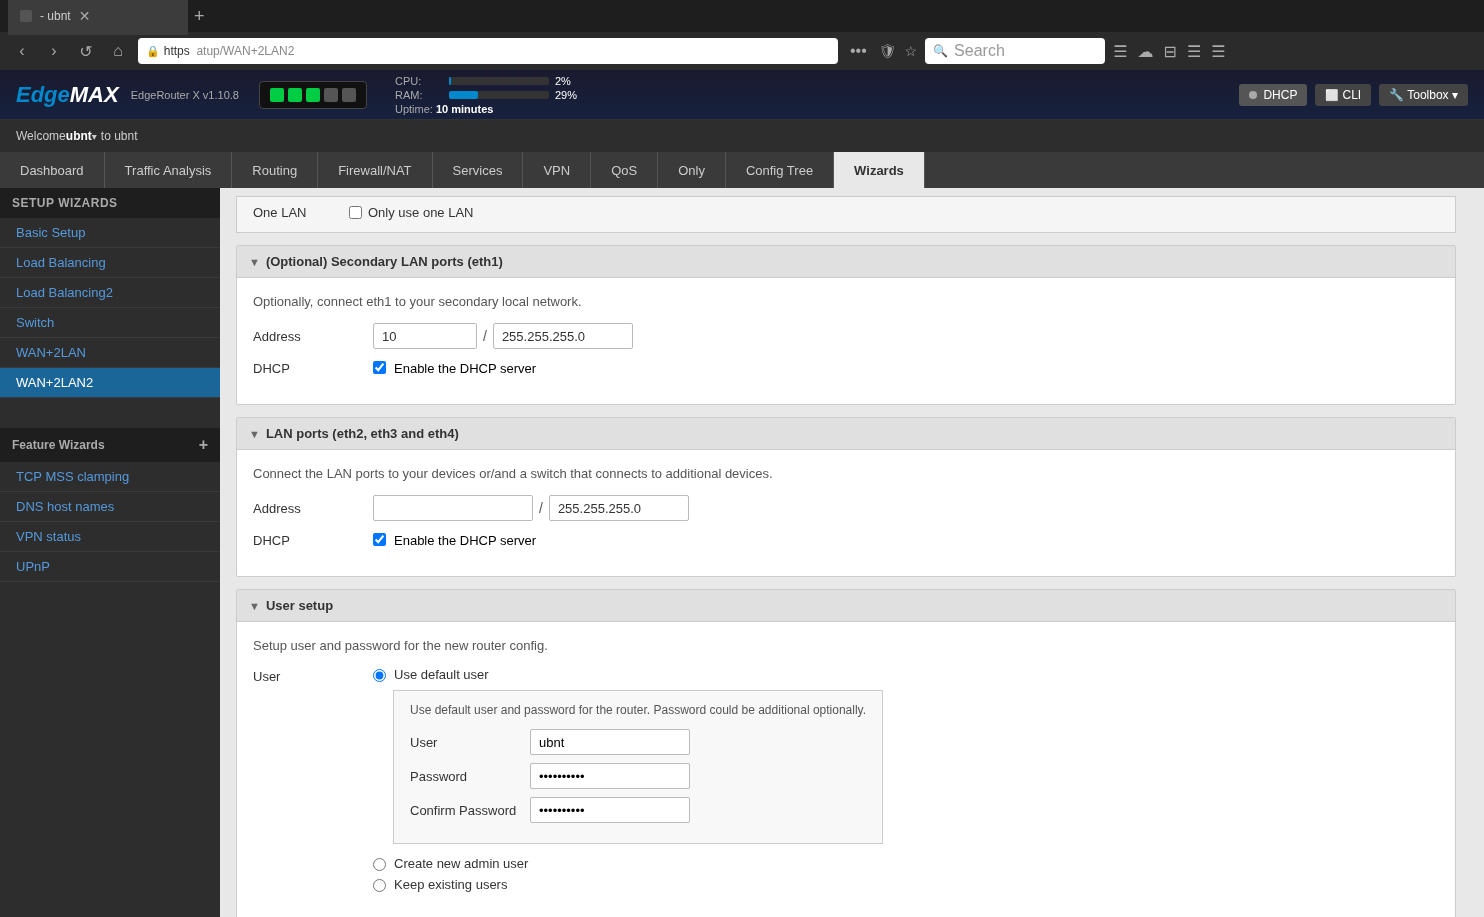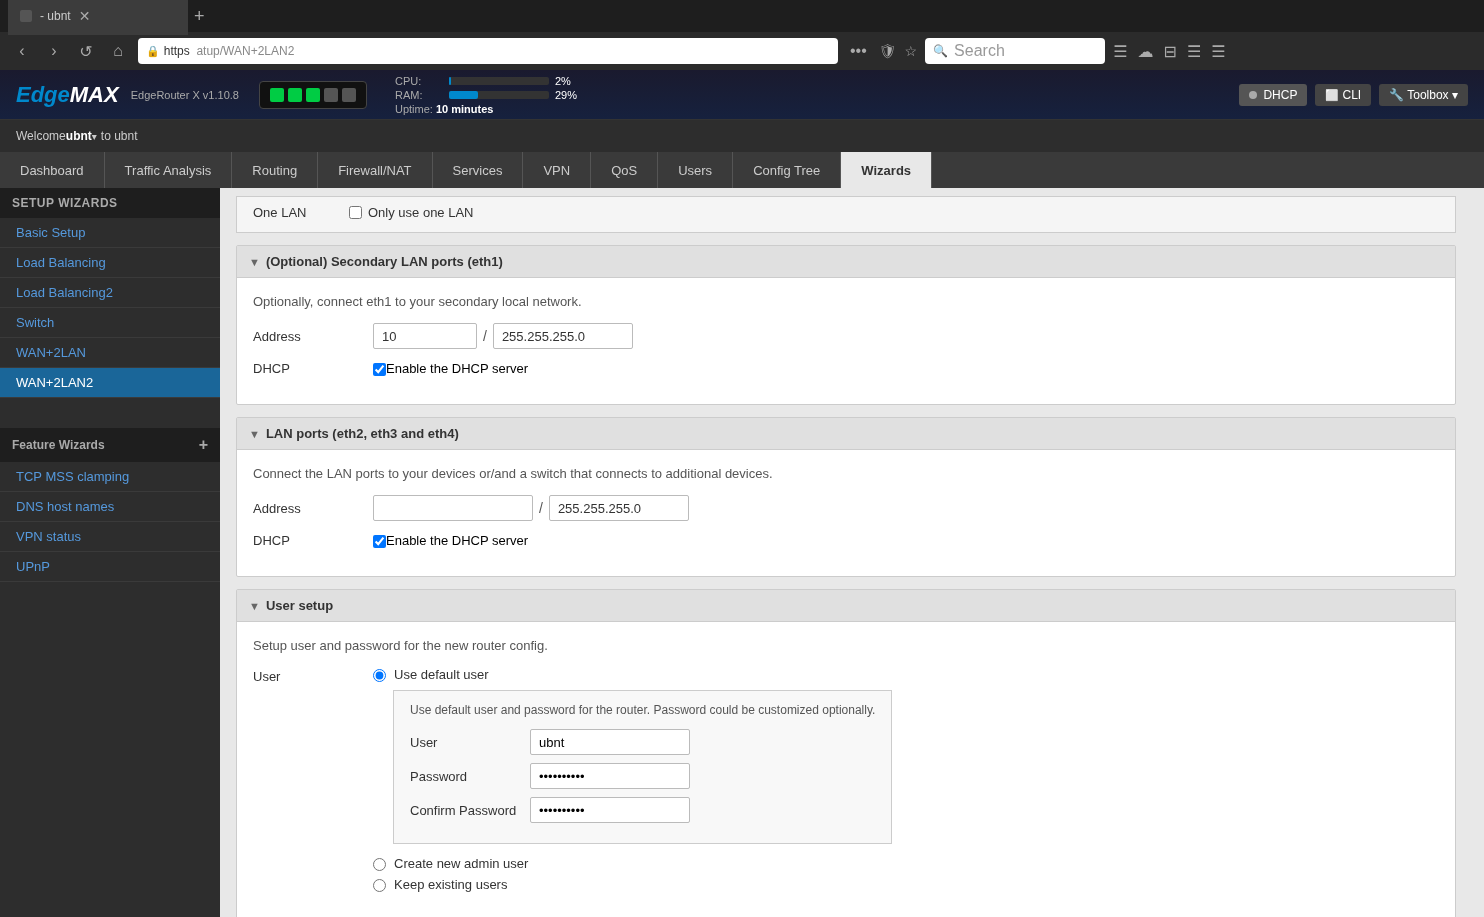--- a/index.html
+++ b/index.html
@@ -312,21 +312,22 @@
       height: 26px;
     }
     .form-input.short { width: 104px; }
     .form-input.medium { width: 160px; }
     .slash { margin: 0 6px; color: #555; font-size: 14px; }
     .subnet-input { width: 140px; }
 
     
     .checkbox-row {
       display: flex;
-      align-items: flex-end;
+      align-items: flex-start;
+      gap: 8px;
     }
     .checkbox-row input[type=checkbox] { cursor: pointer; }
 
     
     .desc-text {
       font-size: 13px;
       color: #555;
       margin-bottom: 14px;
     }
 
@@ -482,21 +483,21 @@
       <div class="nav-tab">
           <span>Services</span>
         </div>
       <div class="nav-tab">
           <span>VPN</span>
         </div>
       <div class="nav-tab">
           <span>QoS</span>
         </div>
       <div class="nav-tab">
-          <span>Users</span>
+          <span>Only</span>
         </div>
       <div class="nav-tab">
           <span>Config Tree</span>
         </div>
       <div class="nav-tab active">
           <span>Wizards</span>
         </div>
     </div>
   </div>
 
@@ -588,21 +589,21 @@
             <div class="form-row" style="align-items:flex-start;">
               <span class="form-label" style="padding-top:2px;">User</span>
               <div>
 
                 <div class="radio-row">
                   <input type="radio" name="user-type" checked="" style="">
                   <span class="radio-label">Use default user</span>
                 </div>
 
                 <div class="user-setup-box">
-                  <p class="user-setup-desc">Use default user and password for the router. Password could be customized optionally.</p>
+                  <p class="user-setup-desc">Use default user and password for the router. Password could be additional optionally.</p>
                   <div class="user-field-row">
                     <span class="user-field-label">User</span>
                     <input class="user-field-input" type="text" value="ubnt" style="">
                   </div>
                   <div class="user-field-row">
                     <span class="user-field-label">Password</span>
                     <input class="user-field-input" type="password" value="1234567890" style="">
                   </div>
                   <div class="user-field-row">
                     <span class="user-field-label">Confirm Password</span>

